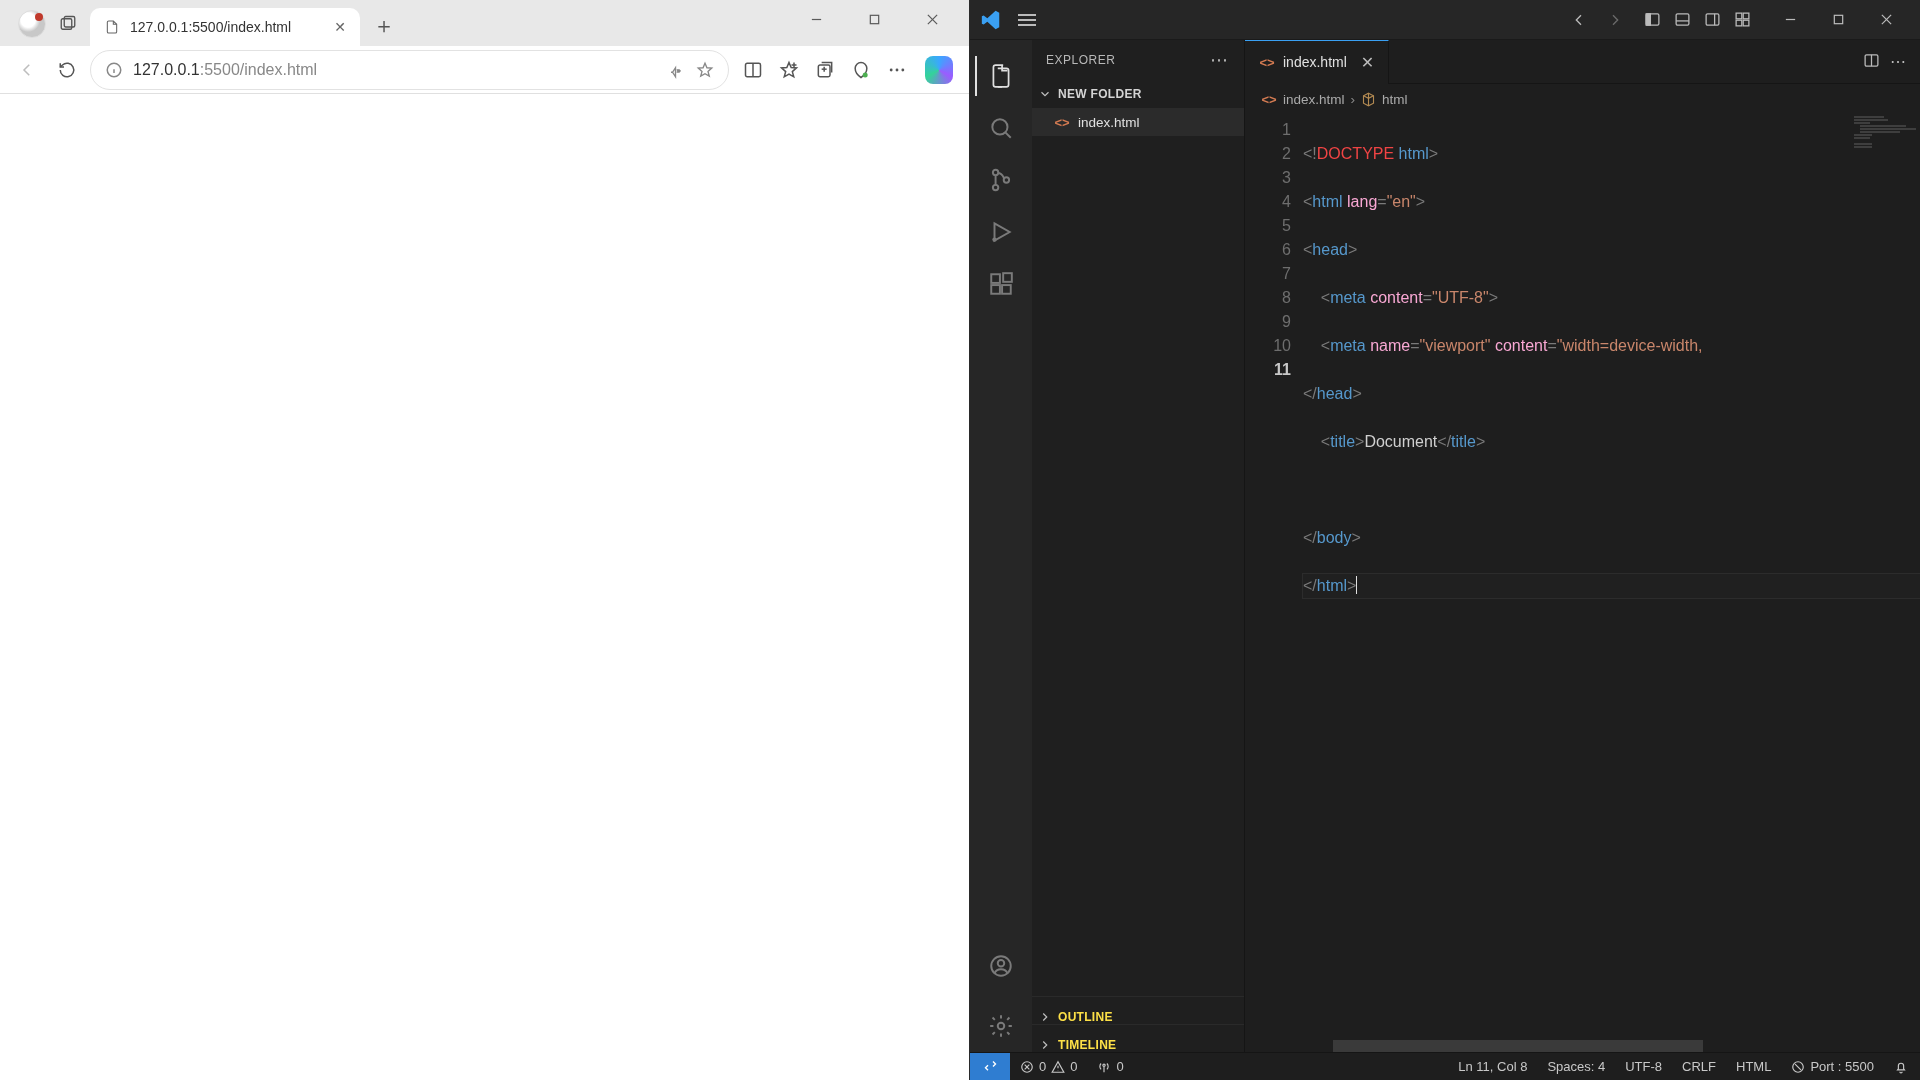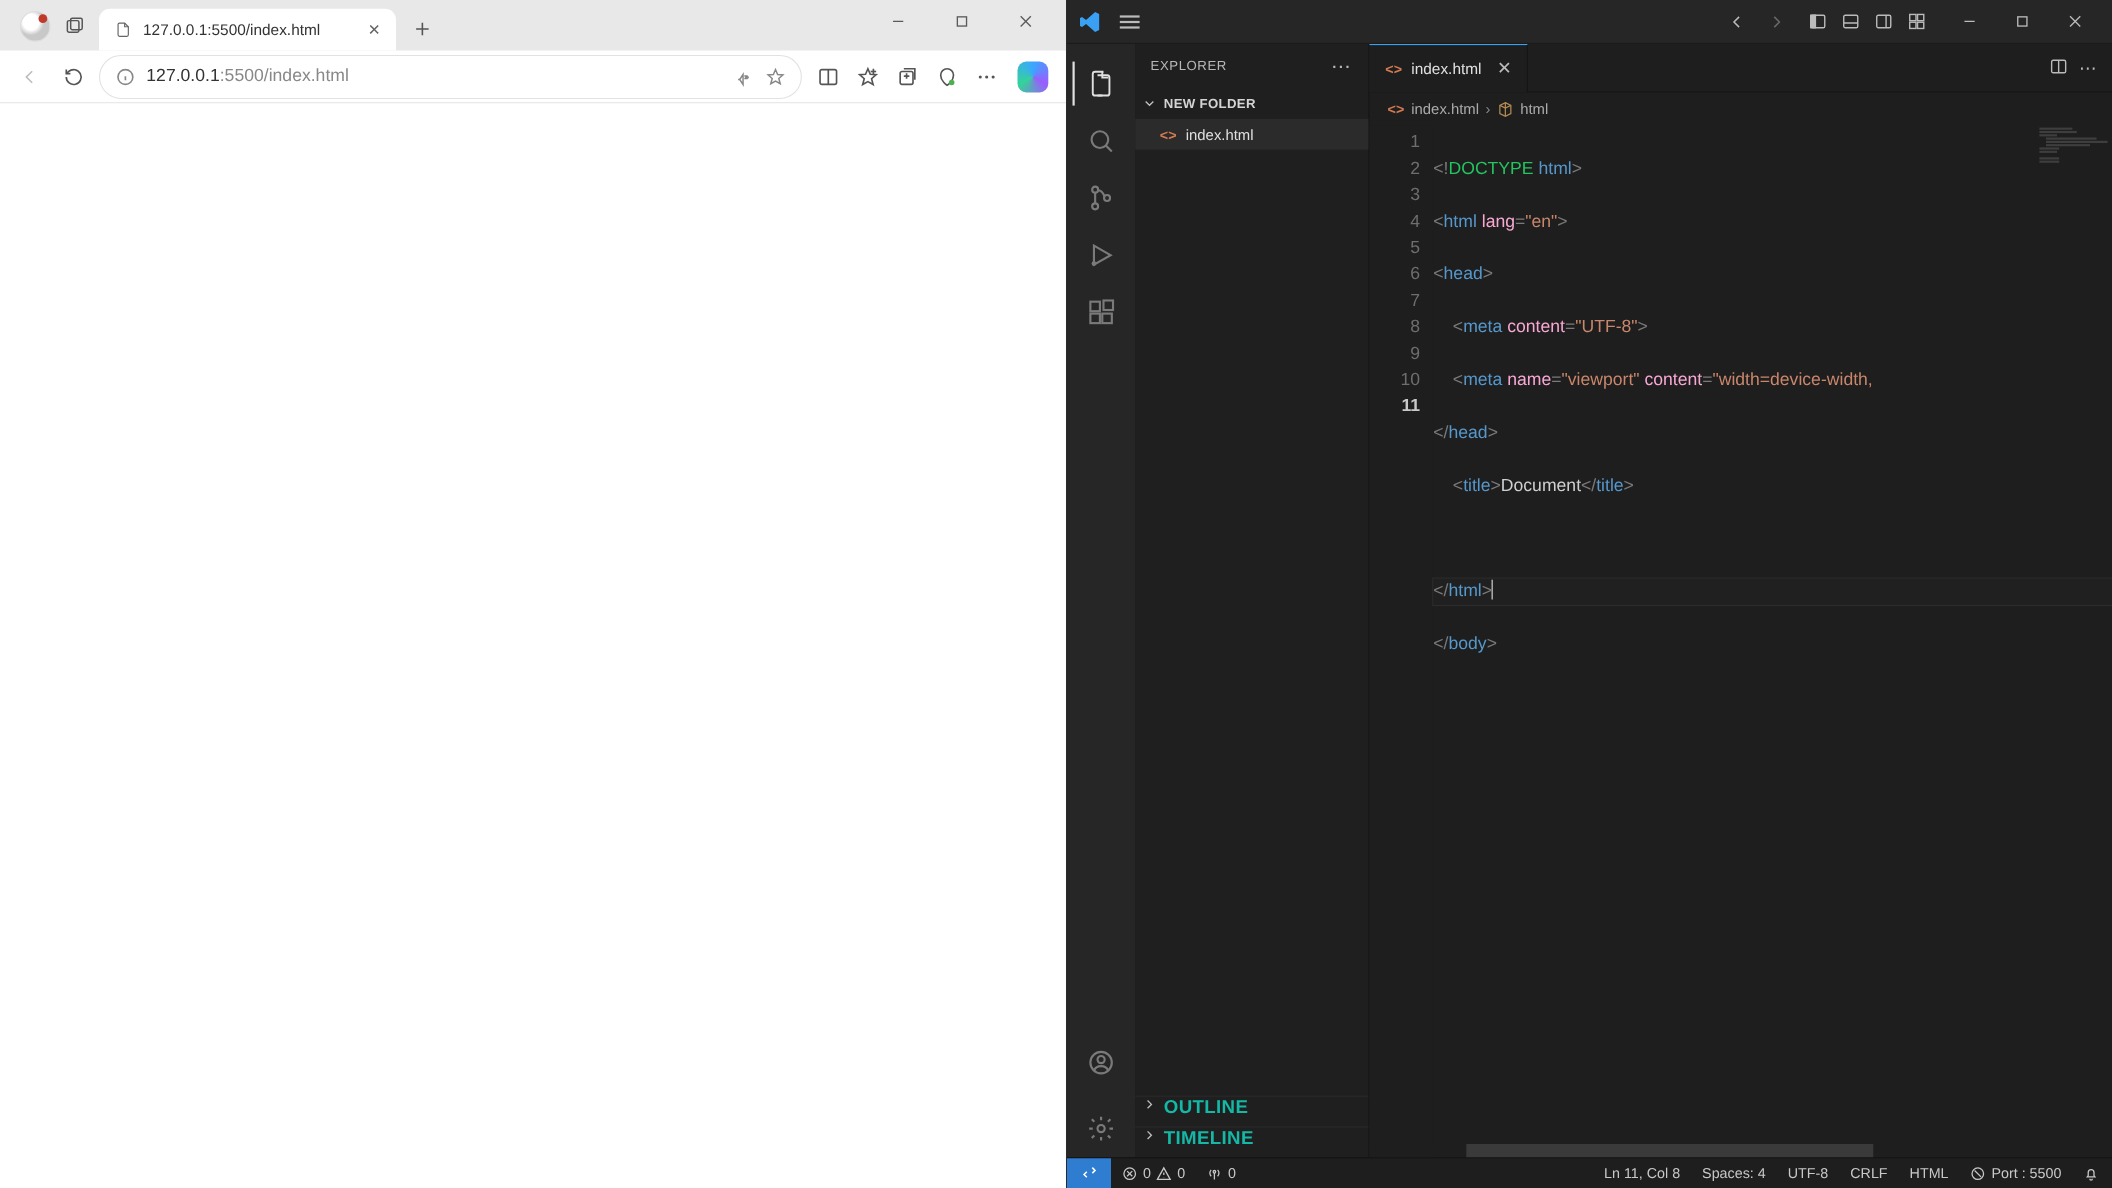--- a/index.html
+++ b/index.html
@@ -66,21 +66,21 @@
 .activitybar .bottom{margin-top:auto;margin-bottom:8px}
 
 .sidebar{width:213px;background:#1f1f1f;display:flex;flex-direction:column;border-right:1px solid #151515}
 .sb-header{height:40px;display:flex;align-items:center;justify-content:space-between;padding:0 14px;color:#b8b8b8;font-size:12px;letter-spacing:.5px}
 .sb-header .dots{color:#b8b8b8;font-size:18px;letter-spacing:2px}
 .sb-folder{height:28px;display:flex;align-items:center;padding:0 6px;gap:6px;color:#d4d4d4;font-size:12px;font-weight:700;letter-spacing:.3px}
 .chev{width:14px;height:14px;color:#c0c0c0}
 .sb-file{height:28px;display:flex;align-items:center;padding-left:22px;gap:8px;background:#2b2b2b;color:#e0e0e0;font-size:13.5px}
 .fileico{color:#d47b52;width:16px;height:16px;display:flex;align-items:center;justify-content:center;font-size:13px;font-weight:700}
 .sb-spacer{flex:1}
-.sb-panel{height:28px;display:flex;align-items:flex-start;padding:0 6px;gap:6px;color:#14b8a6;font-size:17px;font-weight:700;border-top:1px solid #2a2a2a;letter-spacing:.3px}
+.sb-panel{height:28px;display:flex;align-items:flex-end;padding:0 6px;gap:6px;color:#fde047;font-size:12px;font-weight:700;border-top:1px solid #2a2a2a;letter-spacing:.3px}
 
 .editor{flex:1;display:flex;flex-direction:column;min-width:0}
 .tabsrow{height:44px;display:flex;align-items:center;background:#1e1e1e;border-bottom:1px solid #151515}
 .tab{height:44px;display:flex;align-items:center;gap:8px;padding:0 14px;background:#1e1e1e;border-right:1px solid #151515;border-top:1.5px solid #3aa0f3}
 .tab .lbl{color:#e0e0e0;font-size:14px}
 .tab .x{color:#bbb;margin-left:6px}
 .tabs-actions{margin-left:auto;display:flex;gap:10px;padding-right:12px;color:#bbb}
 .tabs-actions svg{width:17px;height:17px}
 .breadcrumb{height:30px;display:flex;align-items:center;gap:6px;padding:0 16px;color:#aaa;font-size:13.5px}
 .breadcrumb .sep{color:#888}
@@ -90,21 +90,21 @@
 .gutter div{height:24px}
 .gutter .cur{color:#c8c8c8;font-weight:600}
 .code{flex:1;padding-top:4px;white-space:pre;color:#d0d0d0}
 .code .ln{height:24px;display:block}
 .code .cursor-line{background:#202020;outline:1px solid #2c2c2c}
 .caret{display:inline-block;width:1px;height:18px;background:#e0e0e0;vertical-align:middle;margin-bottom:3px}
 .tok-punc{color:#7a7a7a}
 .tok-tag{color:#5698cc}
 .tok-attr{color:#f9a8d4}
 .tok-str{color:#c9866b}
-.tok-doctype{color:#22c55e}
+.tok-doctype{color:#ef4444}
 .tok-txt{color:#d0d0d0}
 .minimap{position:absolute;top:0;right:0;width:70px;height:40px}
 .minimap .blk{position:absolute;background:#3e3e3e}
 .hscroll{position:absolute;left:0;right:0;bottom:0;height:12px;background:#1e1e1e}
 .hscroll .thumb{position:absolute;height:12px;background:#3a3a3a}
 
 .statusbar{height:28px;background:#1e1e1e;border-top:1px solid #151515;display:flex;align-items:center;font-size:13px;color:#c8c8c8}
 .sb-remote{width:40px;height:100%;background:#2f7dd1;display:flex;align-items:center;justify-content:center;color:#fff}
 .sb-remote svg{width:15px;height:15px}
 .sb-seg{padding:0 10px;display:flex;align-items:center;gap:5px}
@@ -421,22 +421,22 @@
           </div>
           <div class="code">
 <span class="ln"><span class="tok-punc">&lt;!</span><span class="tok-doctype">DOCTYPE</span> <span class="tok-tag">html</span><span class="tok-punc">&gt;</span></span>
 <span class="ln"><span class="tok-punc">&lt;</span><span class="tok-tag">html</span> <span class="tok-attr">lang</span><span class="tok-punc">=</span><span class="tok-str">"en"</span><span class="tok-punc">&gt;</span></span>
 <span class="ln"><span class="tok-punc">&lt;</span><span class="tok-tag">head</span><span class="tok-punc">&gt;</span></span>
 <span class="ln">    <span class="tok-punc">&lt;</span><span class="tok-tag">meta</span> <span class="tok-attr">content</span><span class="tok-punc">=</span><span class="tok-str">"UTF-8"</span><span class="tok-punc">&gt;</span></span>
 <span class="ln">    <span class="tok-punc">&lt;</span><span class="tok-tag">meta</span> <span class="tok-attr">name</span><span class="tok-punc">=</span><span class="tok-str">"viewport"</span> <span class="tok-attr">content</span><span class="tok-punc">=</span><span class="tok-str">"width=device-width,</span></span>
 <span class="ln"><span class="tok-punc">&lt;/</span><span class="tok-tag">head</span><span class="tok-punc">&gt;</span></span>
 <span class="ln">    <span class="tok-punc">&lt;</span><span class="tok-tag">title</span><span class="tok-punc">&gt;</span><span class="tok-txt">Document</span><span class="tok-punc">&lt;/</span><span class="tok-tag">title</span><span class="tok-punc">&gt;</span></span>
 <span class="ln"> </span>
+<span class="ln"><span class="tok-punc">&lt;/</span><span class="tok-tag">body</span><span class="tok-punc">&gt;</span></span>
 <span class="ln cursor-line"><span class="tok-punc">&lt;/</span><span class="tok-tag">html</span><span class="tok-punc">&gt;</span><span class="caret"></span></span>
-<span class="ln"><span class="tok-punc">&lt;/</span><span class="tok-tag">body</span><span class="tok-punc">&gt;</span></span>
           </div>
           <div class="minimap">
             <div class="blk" style="left:4px;top:2px;width:30px;height:2px"></div>
             <div class="blk" style="left:4px;top:5px;width:34px;height:2px"></div>
             <div class="blk" style="left:4px;top:8px;width:16px;height:2px"></div>
             <div class="blk" style="left:10px;top:11px;width:46px;height:2px"></div>
             <div class="blk" style="left:10px;top:14px;width:56px;height:2px"></div>
             <div class="blk" style="left:10px;top:17px;width:40px;height:2px"></div>
             <div class="blk" style="left:4px;top:20px;width:18px;height:2px"></div>
             <div class="blk" style="left:4px;top:23px;width:16px;height:2px"></div>

